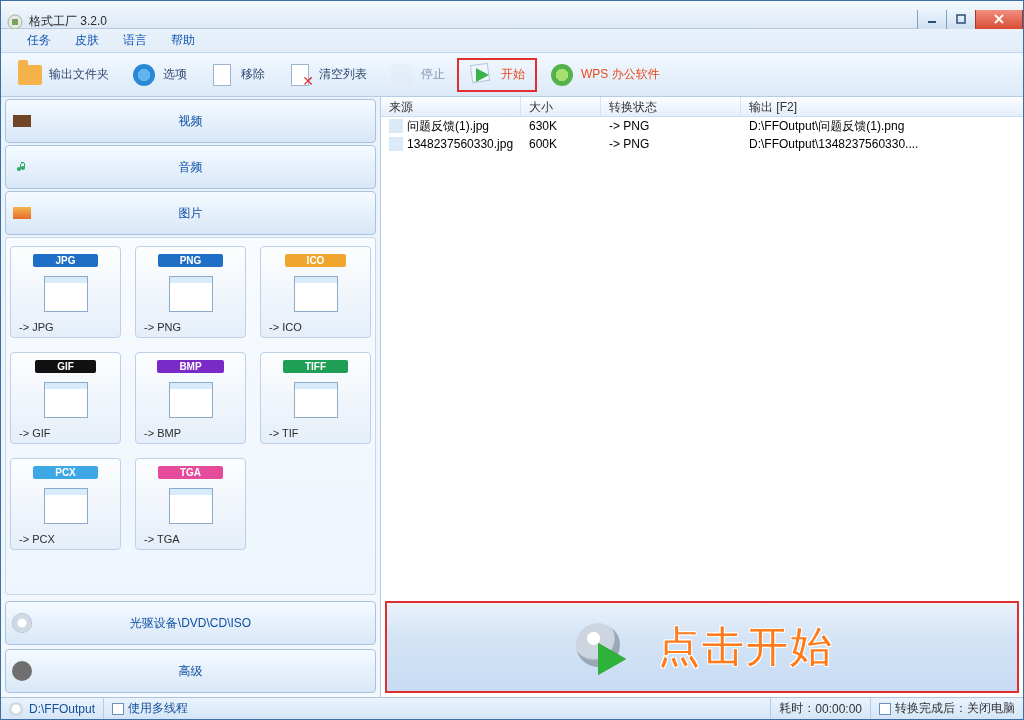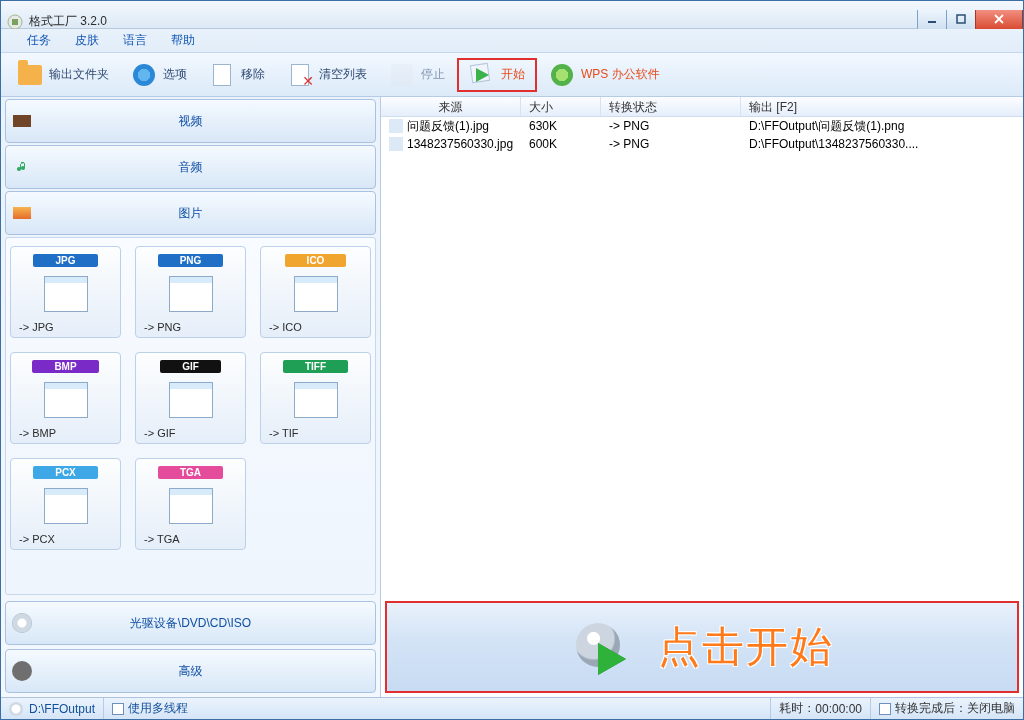--- a/index.html
+++ b/index.html
@@ -59,21 +59,21 @@
   .thumb { width:44px; height:36px; border:1px solid #8dabc9; background:#fff; position:relative; overflow:hidden;}
   .thumb::before { content:""; position:absolute; left:0; right:0; top:0; height:6px; background:#d8ebfb; }
 
   .lower-btns { }
   .catbtn.small { margin-top:4px; }
 
   
   .right { flex:1 1 auto; display:flex; flex-direction:column; background:#fff; position:relative;}
   .listhdr { height:20px; display:flex; background:linear-gradient(to bottom,#fcfdff,#e5eefb); border-bottom:1px solid #cfdcec; color:#333; }
   .listhdr .col, .listrow .col { padding:2px 8px; overflow:hidden; white-space:nowrap; text-overflow:ellipsis;}
-  .col.src { width:140px; flex:0 0 140px; border-right:1px solid #d7e1ef;text-align:center;}
+  .col.src { width:140px; flex:0 0 140px; border-right:1px solid #d7e1ef;}
   .col.sz  { width:80px; flex:0 0 80px;  border-right:1px solid #d7e1ef;}
   .col.st  { width:140px; flex:0 0 140px; border-right:1px solid #d7e1ef;}
   .col.out { flex:1 1 auto; }
   .listbody { flex:1 1 auto; overflow:auto;}
   .listrow { display:flex; height:18px; align-items:center; }
   .listrow .col { border-right:0; }
   .listrow .col.src { display:flex; align-items:center; gap:4px;}
   .row-icon { width:14px; height:14px; background:#dceaf8; display:inline-block; flex:0 0 14px;}
 
   .banner {
@@ -244,32 +244,32 @@
               <div class="cap">-&gt; PNG</div>
             </div>
             <div class="fcard">
               <div style="text-align:center"><span class="tagpill" style="background:#f0a52e">ICO</span></div>
               <div class="thumbwrap">
                 <div class="thumb"></div>
               </div>
               <div class="cap">-&gt; ICO</div>
             </div>
             <div class="fcard">
+              <div style="text-align:center"><span class="tagpill" style="background:#111111">GIF</span></div>
+              <div class="thumbwrap">
+                <div class="thumb"></div>
+              </div>
+              <div class="cap">-&gt; GIF</div>
+            </div>
+            <div class="fcard">
               <div style="text-align:center"><span class="tagpill" style="background:#7a2ac7">BMP</span></div>
               <div class="thumbwrap">
                 <div class="thumb"></div>
               </div>
               <div class="cap">-&gt; BMP</div>
-            </div>
-            <div class="fcard">
-              <div style="text-align:center"><span class="tagpill" style="background:#111111">GIF</span></div>
-              <div class="thumbwrap">
-                <div class="thumb"></div>
-              </div>
-              <div class="cap">-&gt; GIF</div>
             </div>
             <div class="fcard">
               <div style="text-align:center"><span class="tagpill" style="background:#1f9e55">TIFF</span></div>
               <div class="thumbwrap">
                 <div class="thumb"></div>
               </div>
               <div class="cap">-&gt; TIF</div>
             </div>
             <div class="fcard">
               <div style="text-align:center"><span class="tagpill" style="background:#3ea8e6">PCX</span></div>

